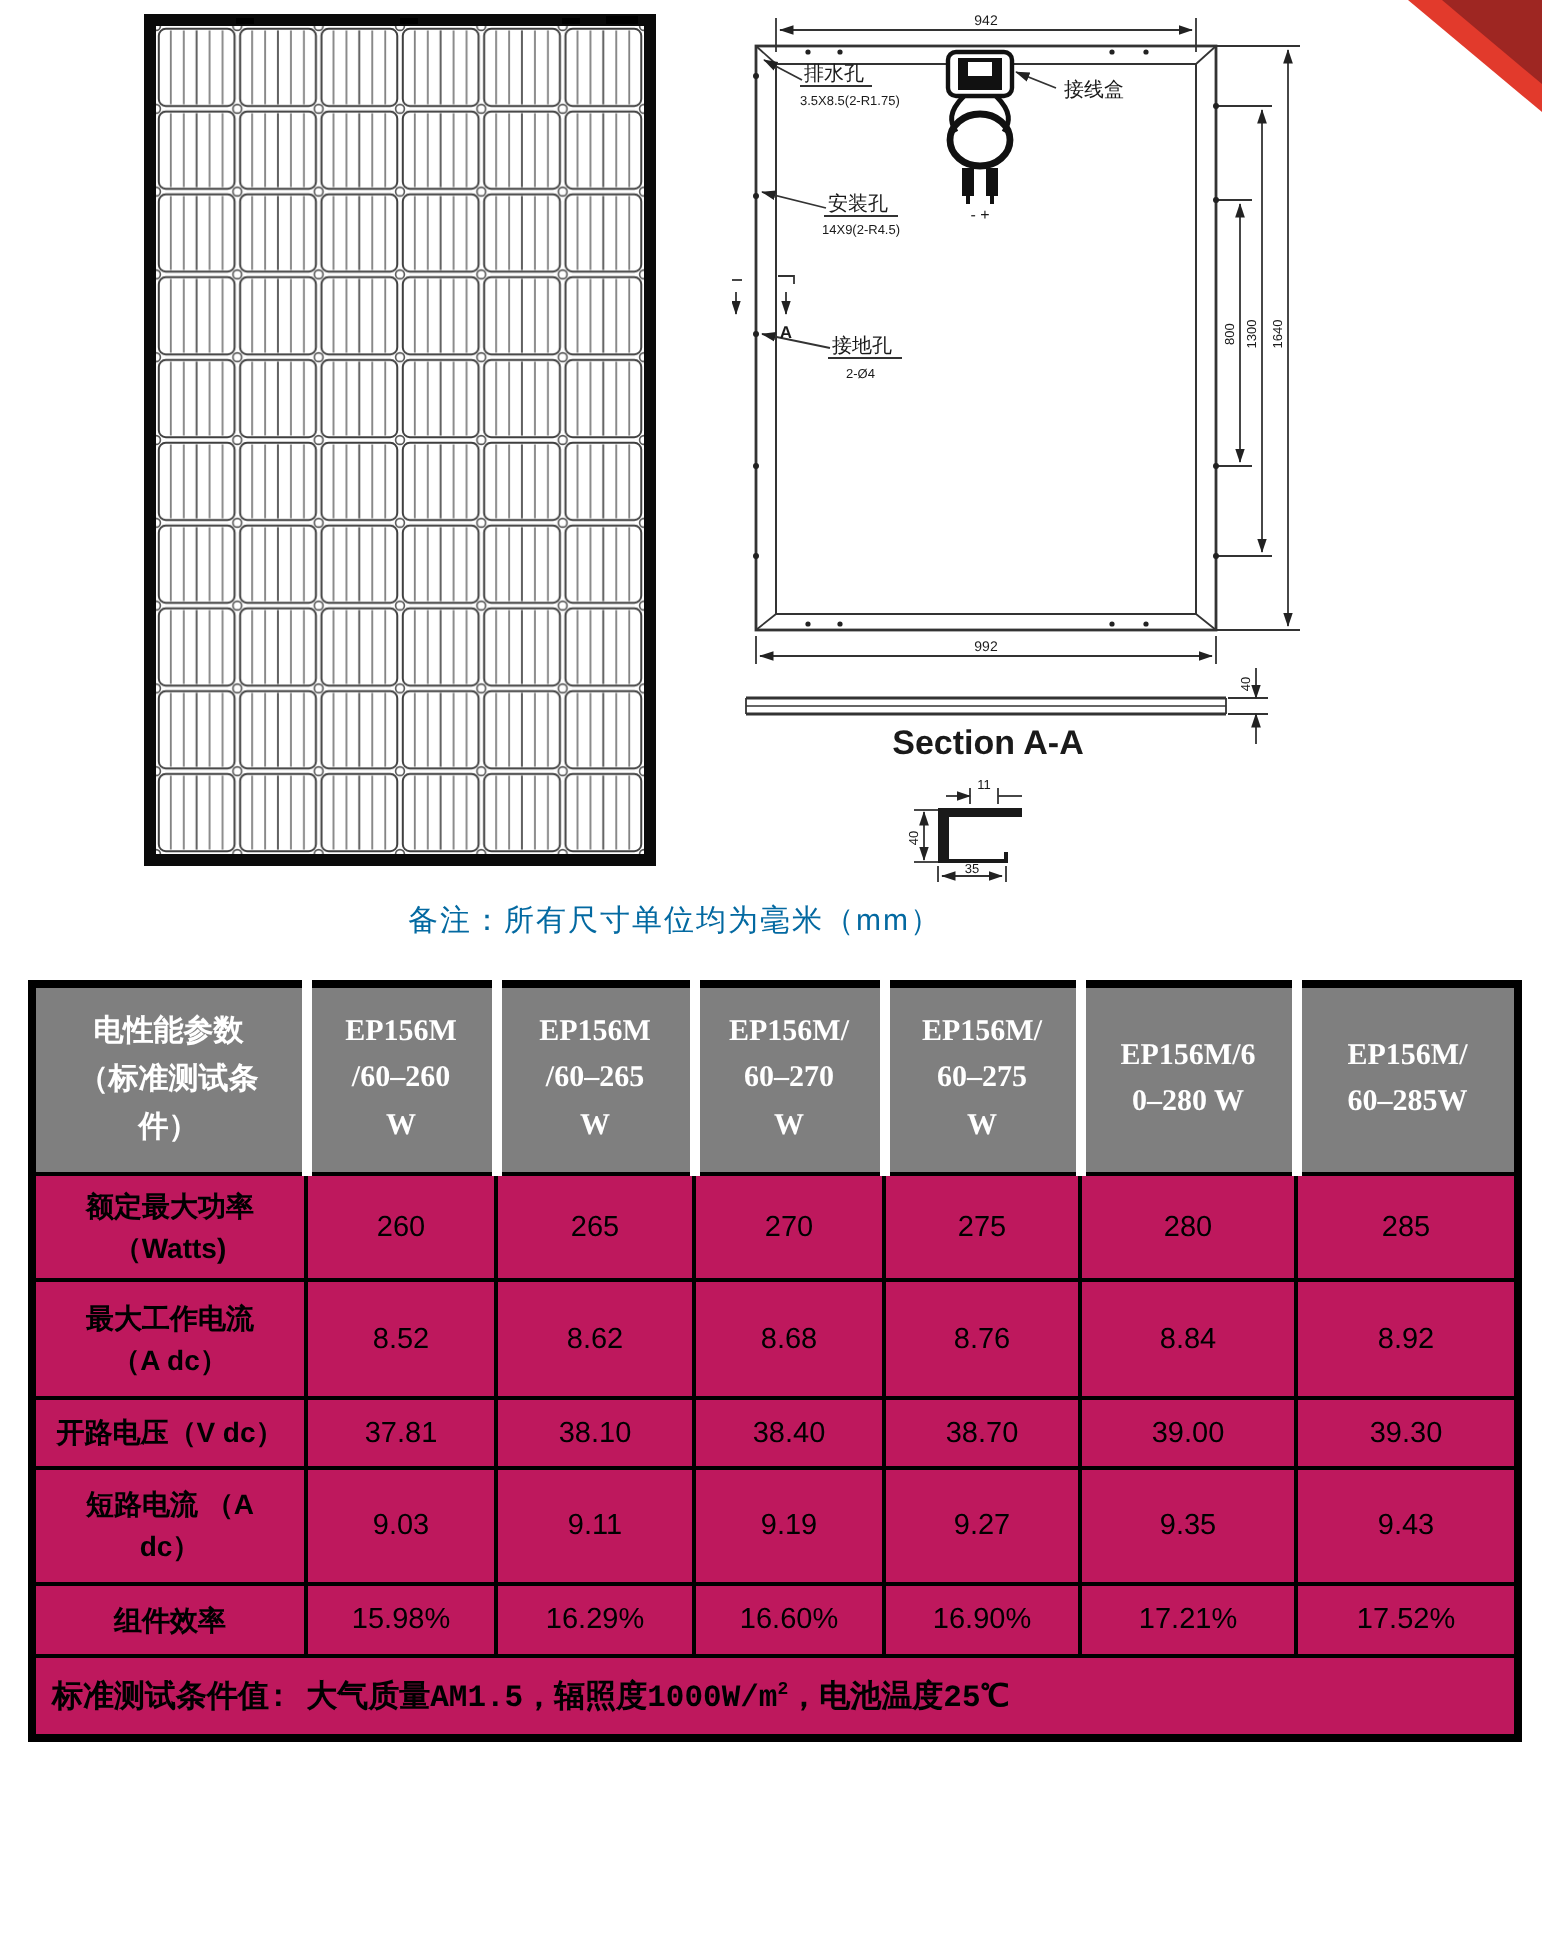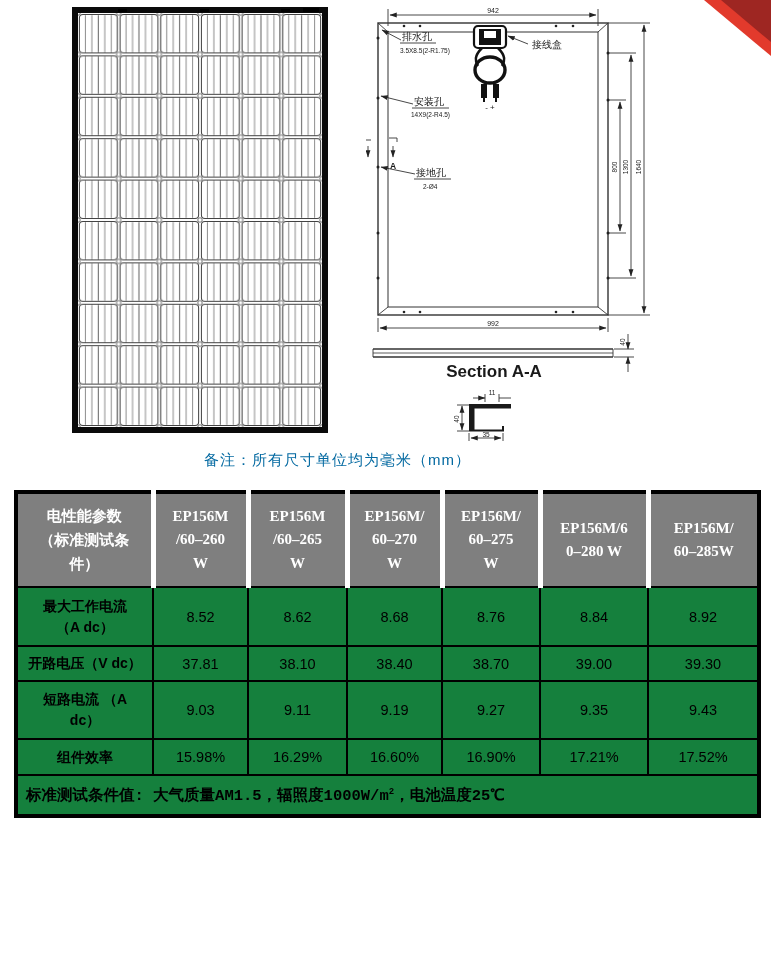--- a/index.html
+++ b/index.html
@@ -14,21 +14,21 @@
   #note{
     position:absolute;left:204px;top:451px;width:420px;height:22px;
     font-size:15px;color:#0369a1;letter-spacing:1px;
     font-family:"Liberation Sans",sans-serif;
   }
 
   
   #spec-table{
     position:absolute;left:14px;top:490px;width:743px;
     border-collapse:collapse;table-layout:fixed;
-    border:4px solid #000;background:#15803d;
+    border:4px solid #000;background:#be185d;
   }
   #spec-table th{
     background:#7f7f7f;color:#fff;font-weight:bold;vertical-align:middle;
     text-align:center;white-space:pre-line;border-bottom:2px solid #000;
     padding:0 2px;
   }
   #spec-table th.model{font-family:"Liberation Serif",serif;font-size:15px;line-height:1.55;}
   #spec-table th.param{font-size:15px;line-height:1.6;}
   #spec-table th + th{border-left:5px solid #fff;}
   #spec-table td{
@@ -233,20 +233,30 @@
       <th class="model">EP156M/
 60–275
 W</th>
       <th class="model">EP156M/6
 0–280 W</th>
       <th class="model">EP156M/
 60–285W</th>
     </tr>
   </thead>
   <tbody>
+    <tr style="height:53px">
+      <td class="lbl">额定最大功率
+（Watts)</td>
+      <td>260</td>
+      <td>265</td>
+      <td>270</td>
+      <td>275</td>
+      <td>280</td>
+      <td>285</td>
+    </tr>
     <tr style="height:59px">
       <td class="lbl">最大工作电流
 （A dc）</td>
       <td>8.52</td>
       <td>8.62</td>
       <td>8.68</td>
       <td>8.76</td>
       <td>8.84</td>
       <td>8.92</td>
     </tr>

